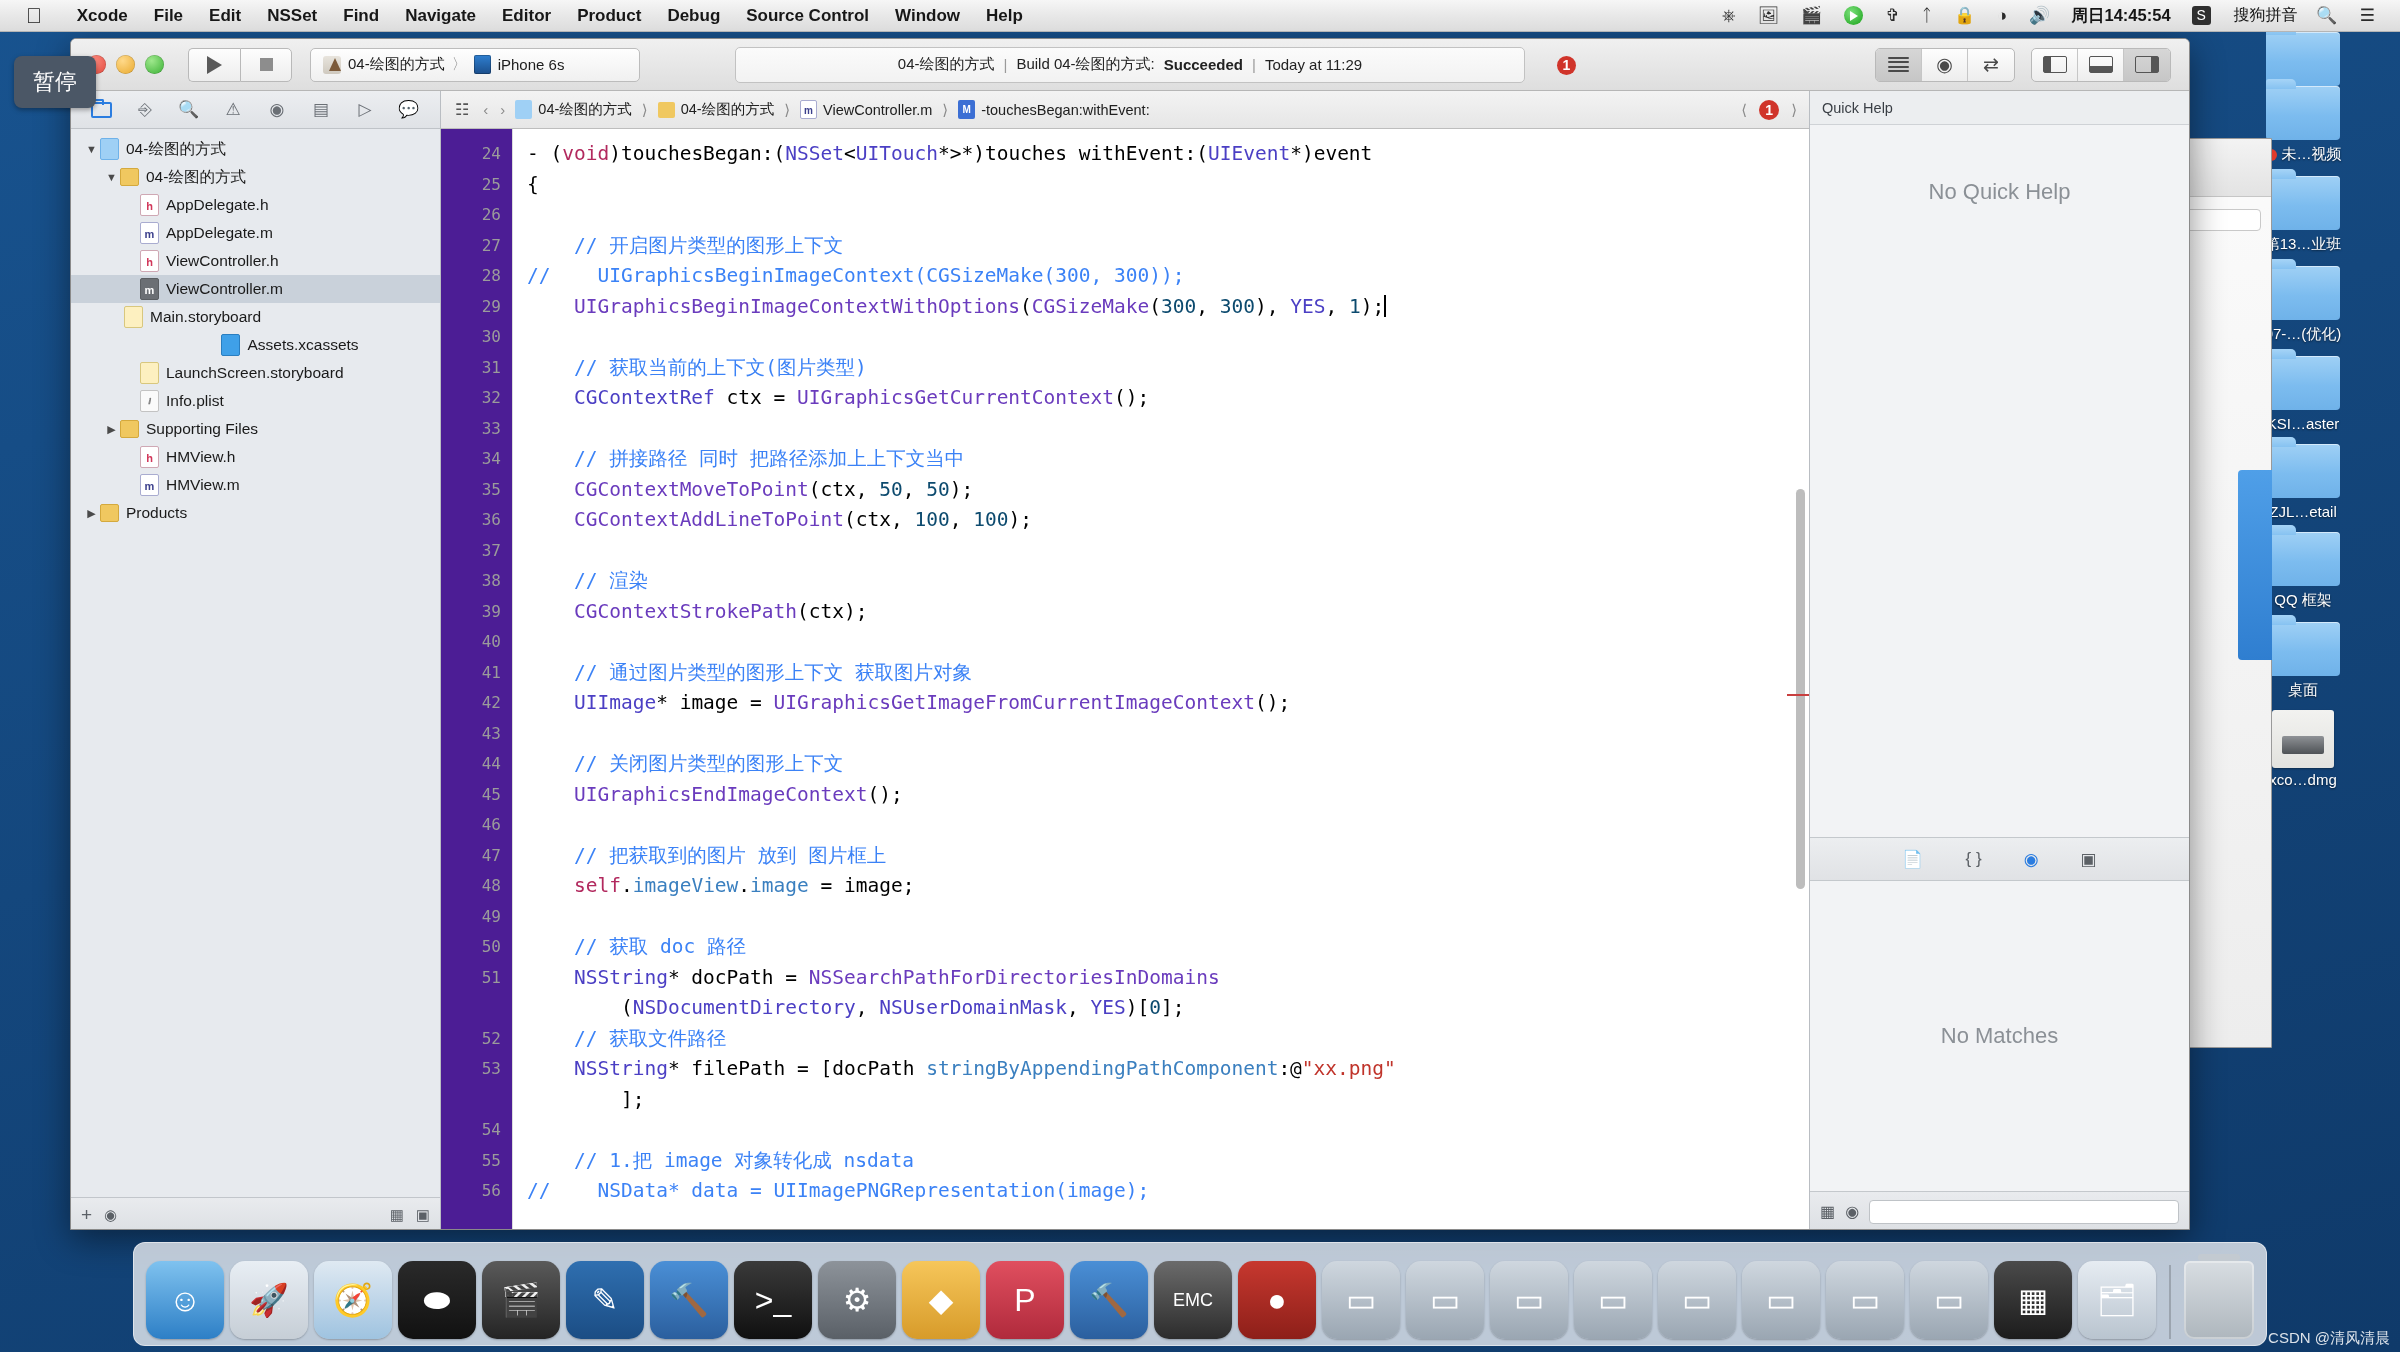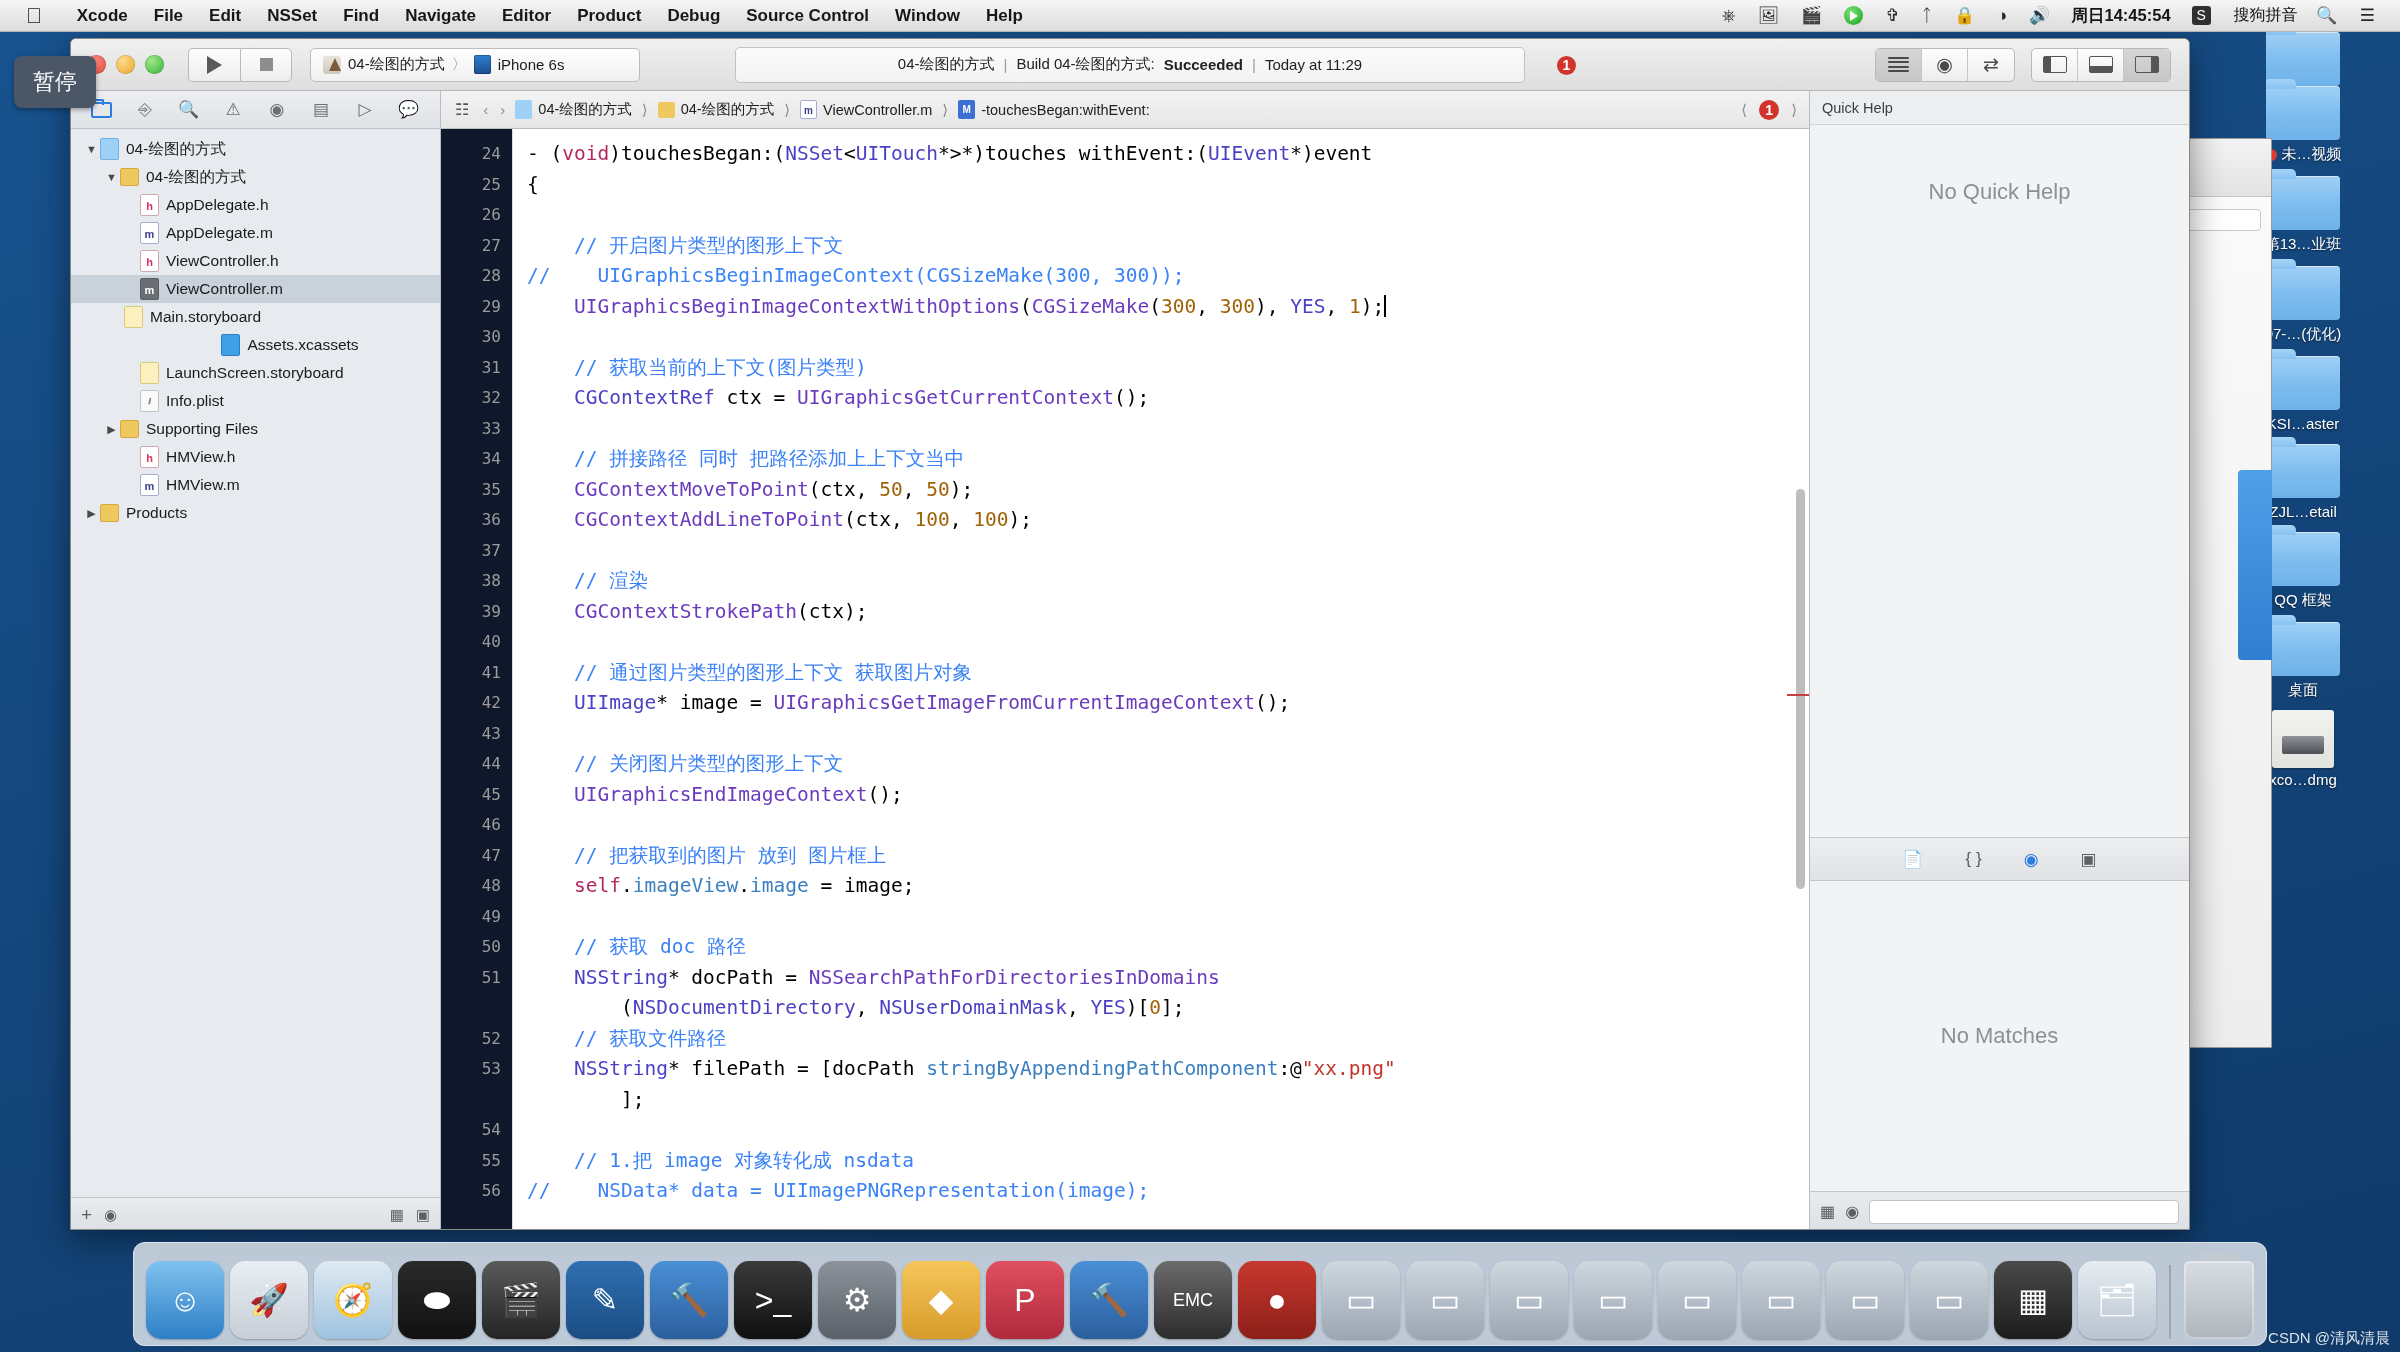--- a/index.html
+++ b/index.html
@@ -338,40 +338,40 @@
     width: 17px; height: 19px; border-radius: 2px; display: inline-block;
     font-size: 10px; font-weight: bold; color: #fff; text-align: center; line-height: 19px;
   }
   .ti-proj { background: #9fd0f5; }
   .ti-folder { background: #f0c860; height: 16px; }
   .ti-m { background: #fff; color: #3b3f8c; border: 1px solid #a9acd0; }
   .ti-method { background: #3c6fd4; }
 
   #code-wrap { flex: 1; display: flex; overflow: hidden; position: relative; background: #fff; }
   #gutter {
-    width: 72px; background: #0f172a; border-right: 1px solid #dcdcdc;
+    width: 72px; background: #4c1d95; border-right: 1px solid #dcdcdc;
     padding-top: 10px; text-align: right;
     font-family: "DejaVu Sans Mono", monospace;
     font-size: 16px; color: #9b9b9b; flex: none;
   }
   #gutter div { height: 30.5px; line-height: 30.5px; padding-right: 11px; }
   #code {
     flex: 1; padding: 10px 0 0 14px;
     font-family: "DejaVu Sans Mono", monospace;
     font-size: 19.5px;
     line-height: 30.5px;
     color: #000; white-space: pre;
     overflow: hidden;
     position: relative;
   }
   .cmt { color: #3b82f6; }
   .kw  { color: #b2295e; }
   .typ { color: #6a3bbd; }
   .cls { color: #4b3fc4; }
-  .num { color: #a16207; margin-top: 24px; }
+  .num { color: #0c4a6e; margin-top: 24px; }
   .str { color: #c0342b; }
   .prop{ color: #3a7fbf; }
 
   #code-scroll {
     position: absolute; right: 4px; top: 360px;
     width: 9px; height: 400px; border-radius: 5px;
     background: #bdbdbd;
   }
   .code-mark {
     position: absolute; right: 0; width: 22px; height: 2px; background: #c83f3f;

